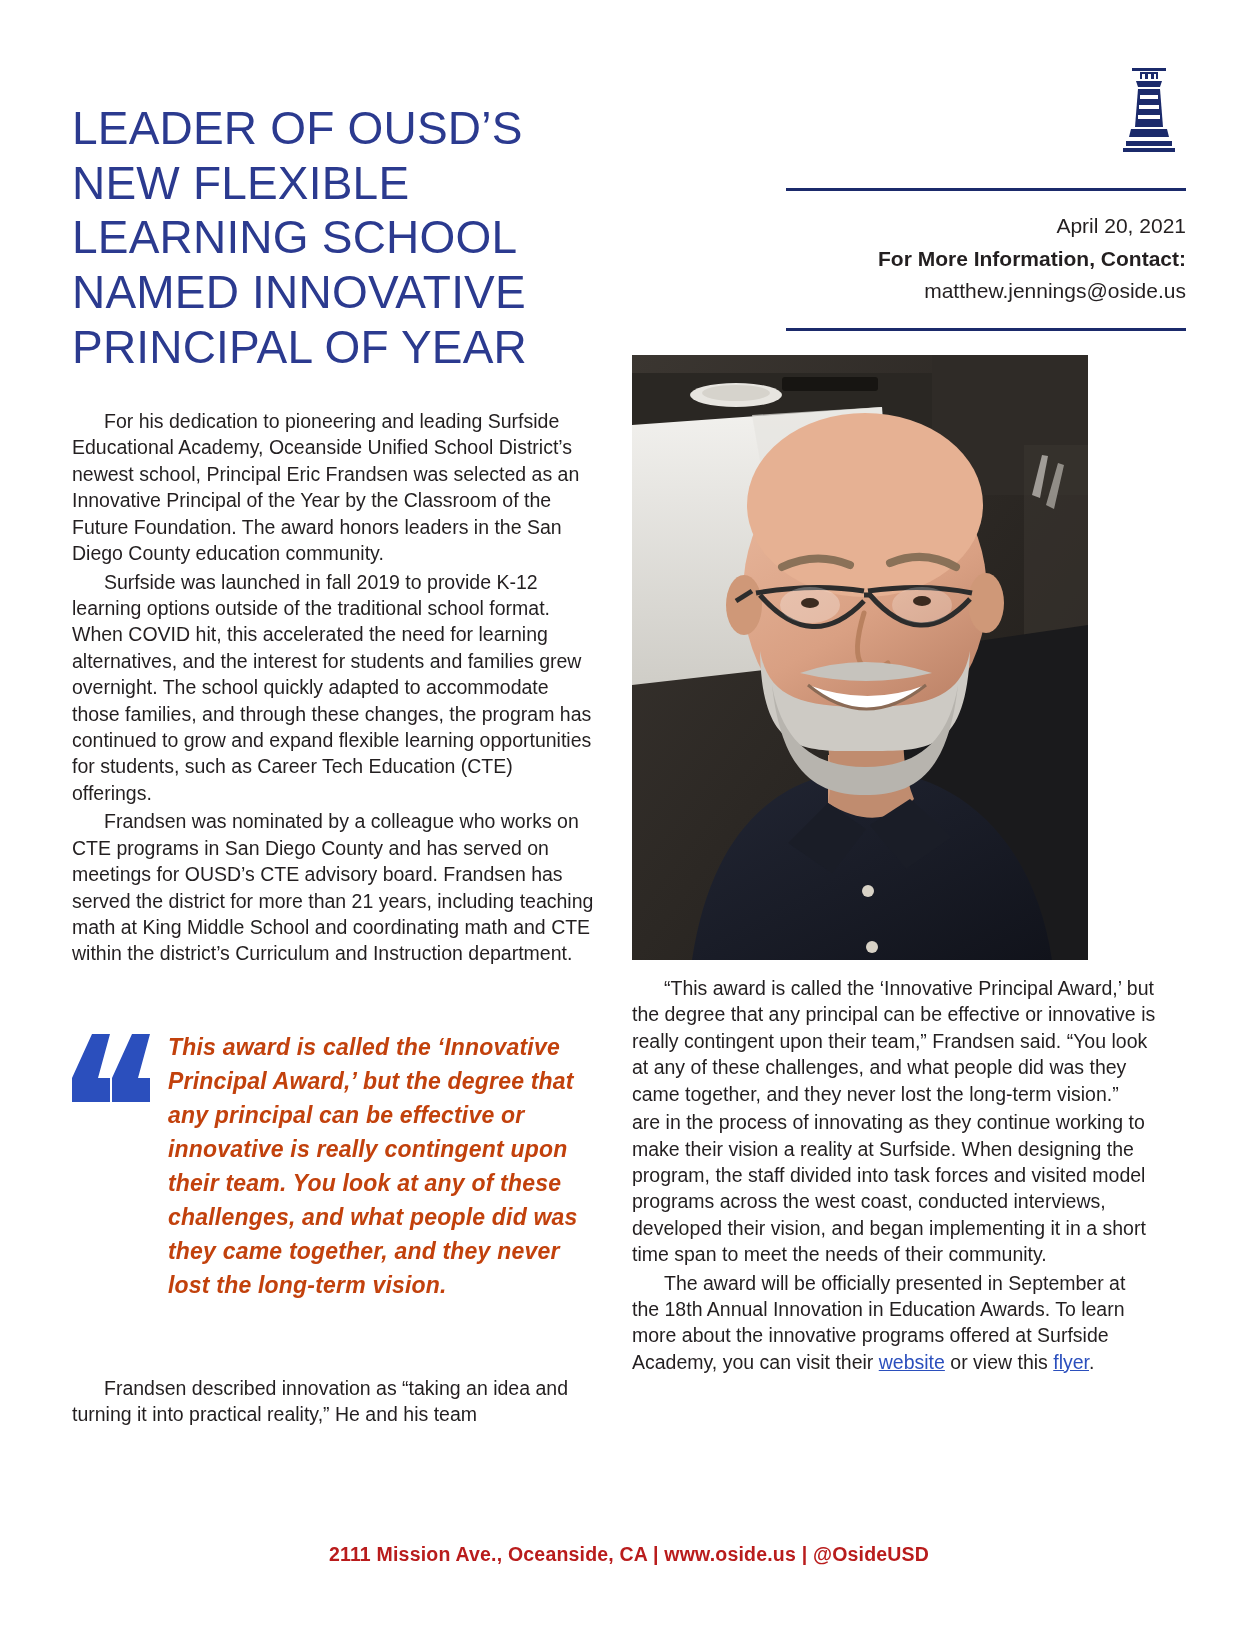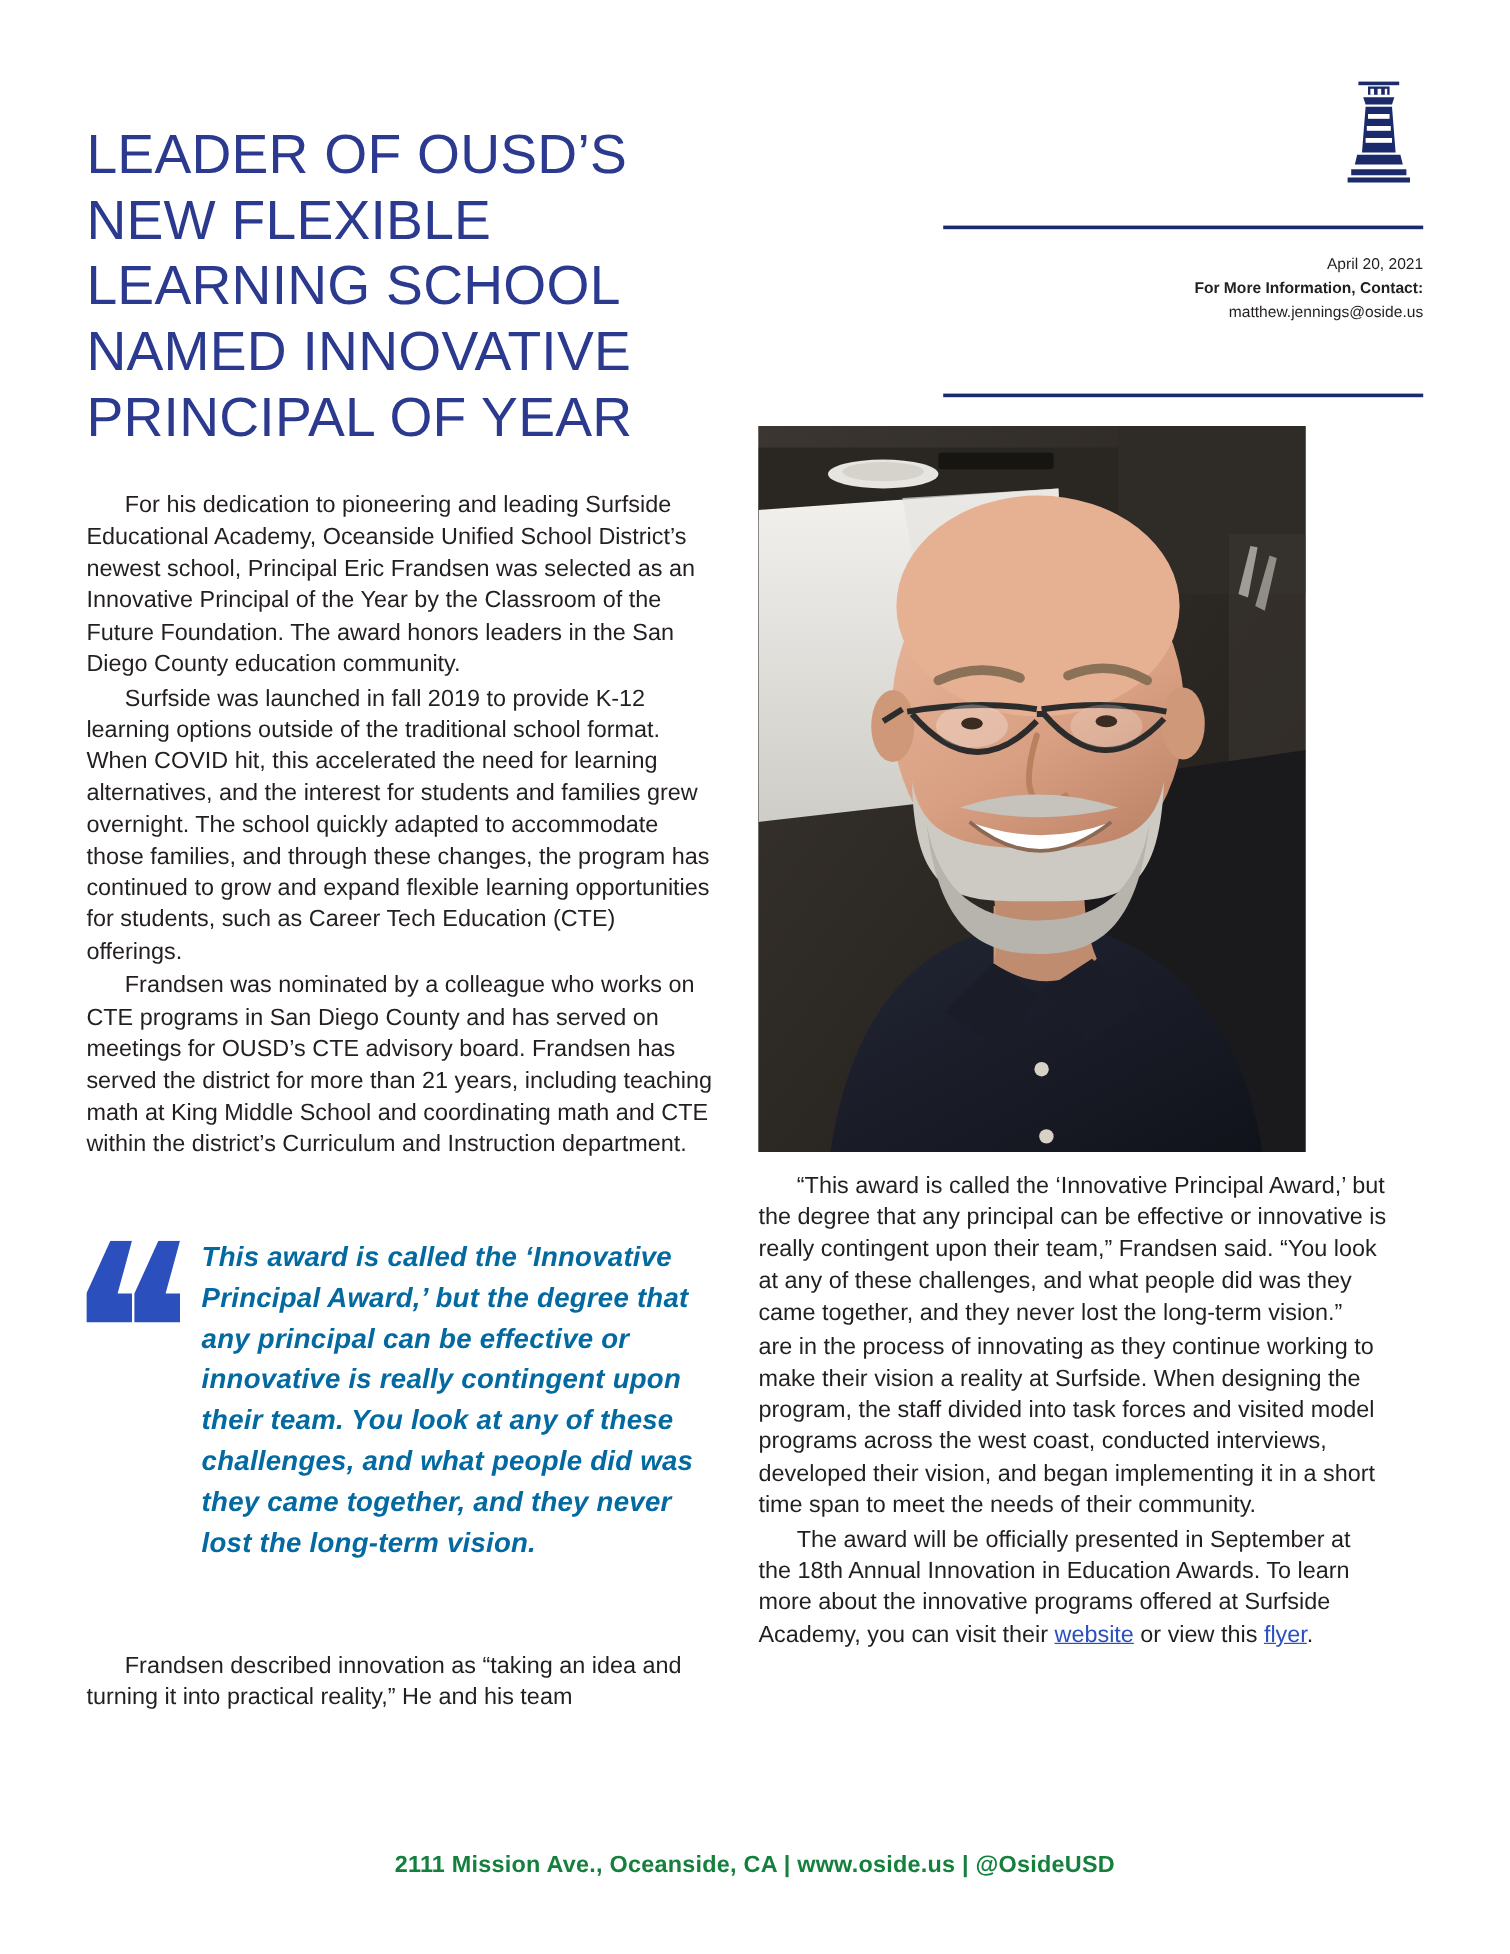--- a/index.html
+++ b/index.html
@@ -84,21 +84,21 @@
     width: 400px;
     height: 3px;
     background: #1b2a6b;
   }
   .contact {
     position: absolute;
     right: 72px;
     top: 210px;
     width: 400px;
     text-align: right;
-    font-size: 13px;
+    font-size: 21px;
     line-height: 1.55;
     color: #231f20;
   }
   .contact .bold { font-weight: bold; }
 
   
   .photo {
     position: absolute;
     left: 632px;
     top: 355px;
@@ -151,33 +151,33 @@
     top: 4px;
     width: 78px;
     height: 68px;
   }
   .quote-text {
     margin-left: 96px;
     font-size: 23px;
     line-height: 1.48;
     font-style: italic;
     font-weight: bold;
-    color: #0369a1;
+    color: #c2410c;
     letter-spacing: 0.2px;
   }
 
   
   .footer {
     position: absolute;
     left: 0;
     right: 0;
     bottom: 62px;
     text-align: center;
     font-size: 19.5px;
-    color: #15803d;
+    color: #b91c1c;
     font-weight: bold;
     letter-spacing: 0.2px;
   }
 
   a.inline-link {
     color: #2b4fbd;
     text-decoration: underline;
   }
 </style>
 </head>

